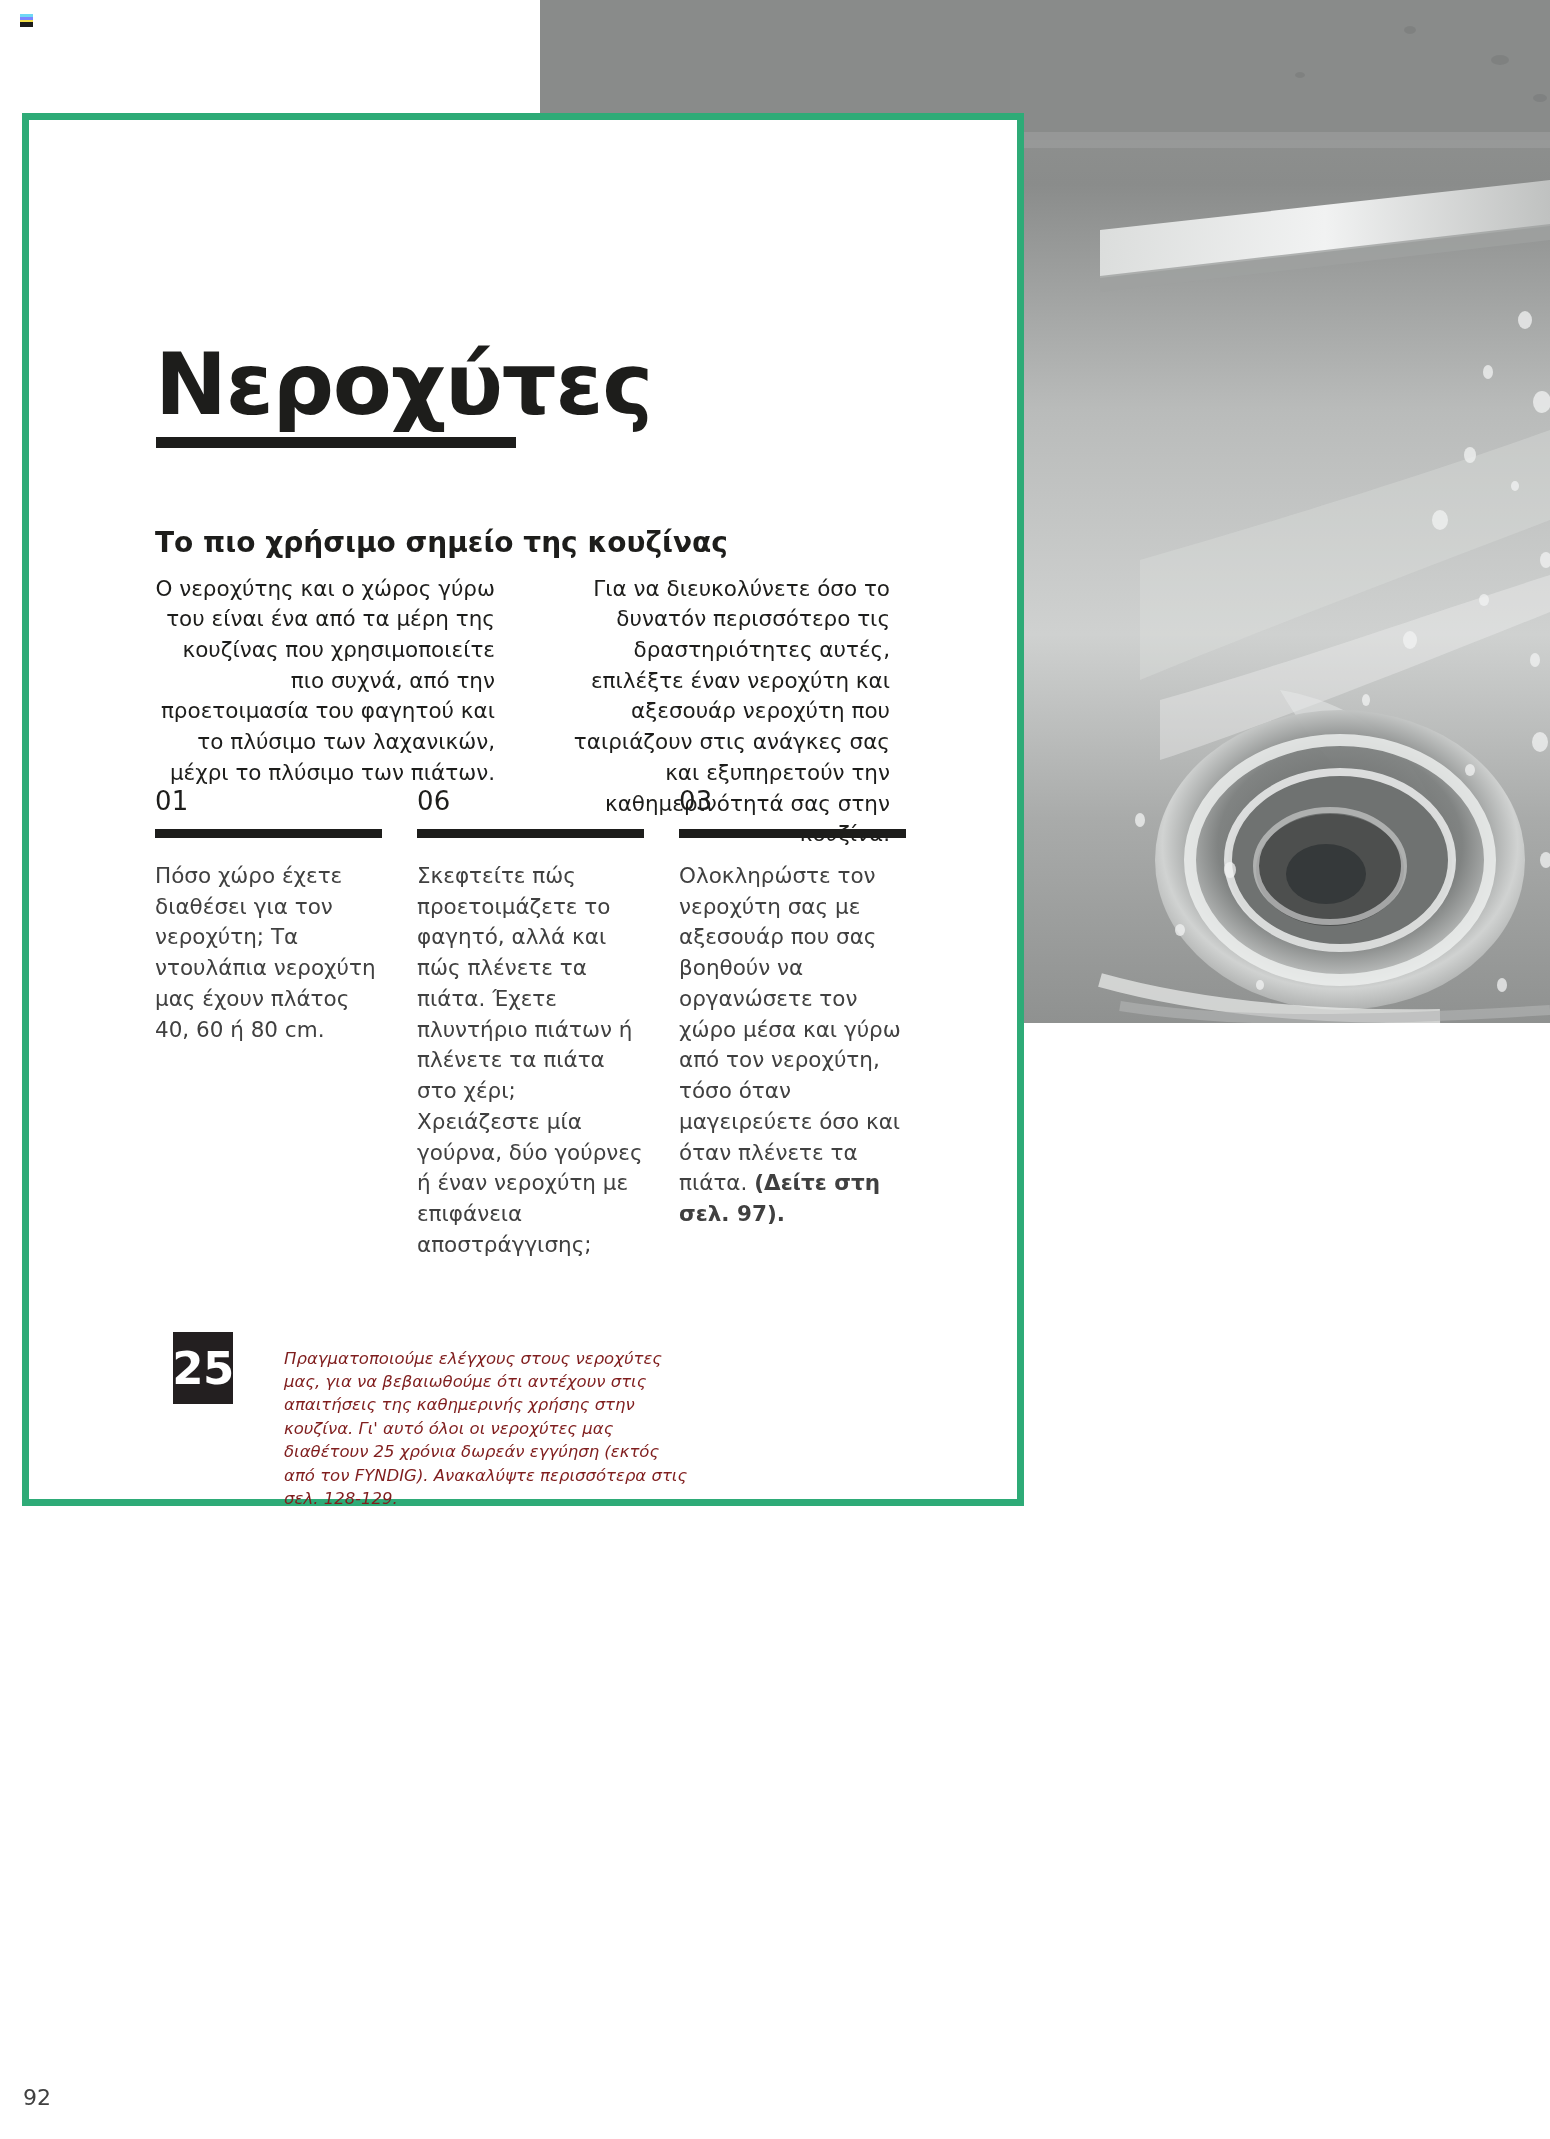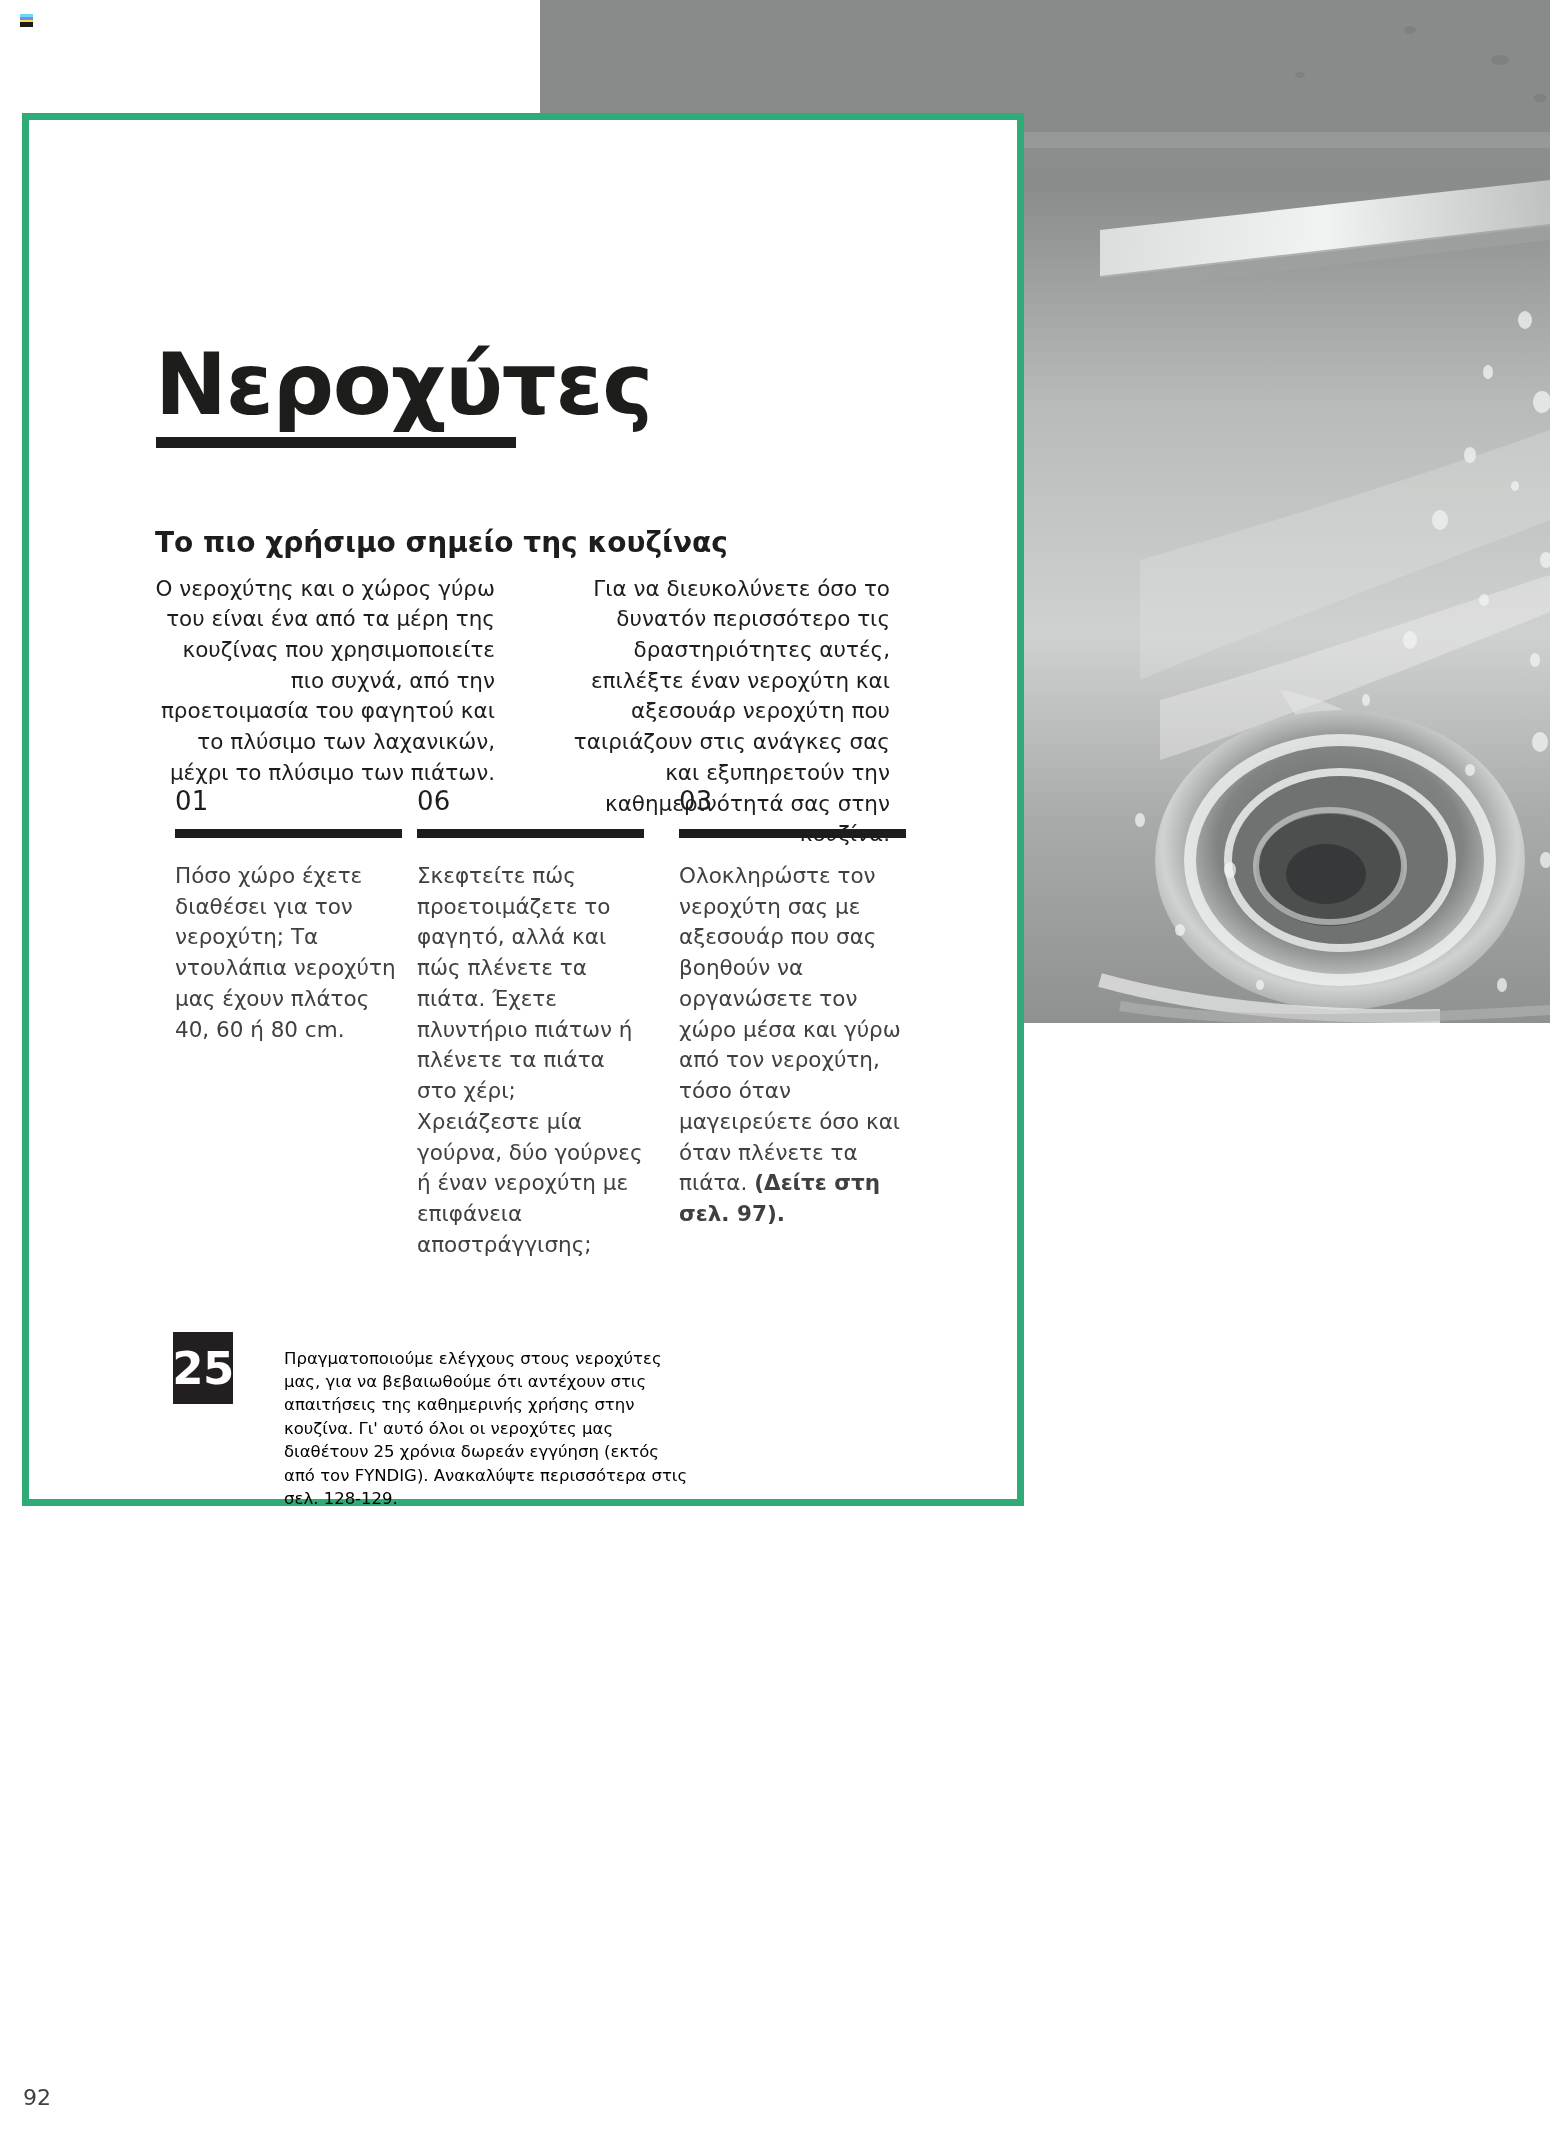--- a/index.html
+++ b/index.html
@@ -134,21 +134,21 @@
     position: absolute;
     left: 0;
     top: 668px;
     width: 900px;
   }
   .step {
     position: absolute;
     top: 0;
     width: 227px;
   }
-  .step.s1 { left: 0px; margin-left: 20px; }
+  .step.s1 { left: 0px; }
   .step.s2 { left: 262px; }
   .step.s3 { left: 524px; }
 
   .step-num {
     font-size: 26px;
     line-height: 1;
     color: #1d1d1b;
     font-weight: 400;
     letter-spacing: 0.3px;
   }
@@ -188,21 +188,22 @@
     justify-content: center;
     letter-spacing: -0.5px;
   }
   .footnote-text {
     position: absolute;
     left: 111px;
     top: -2px;
     width: 410px;
     font-size: 16.5px;
     line-height: 1.42;
-    color: #000000;
+    color: #7f1d1d;
+    font-style: italic;
   }
 
   
   .page-number {
     position: absolute;
     left: 23px;
     top: 2085px;
     font-size: 22px;
     color: #404040;
   }

